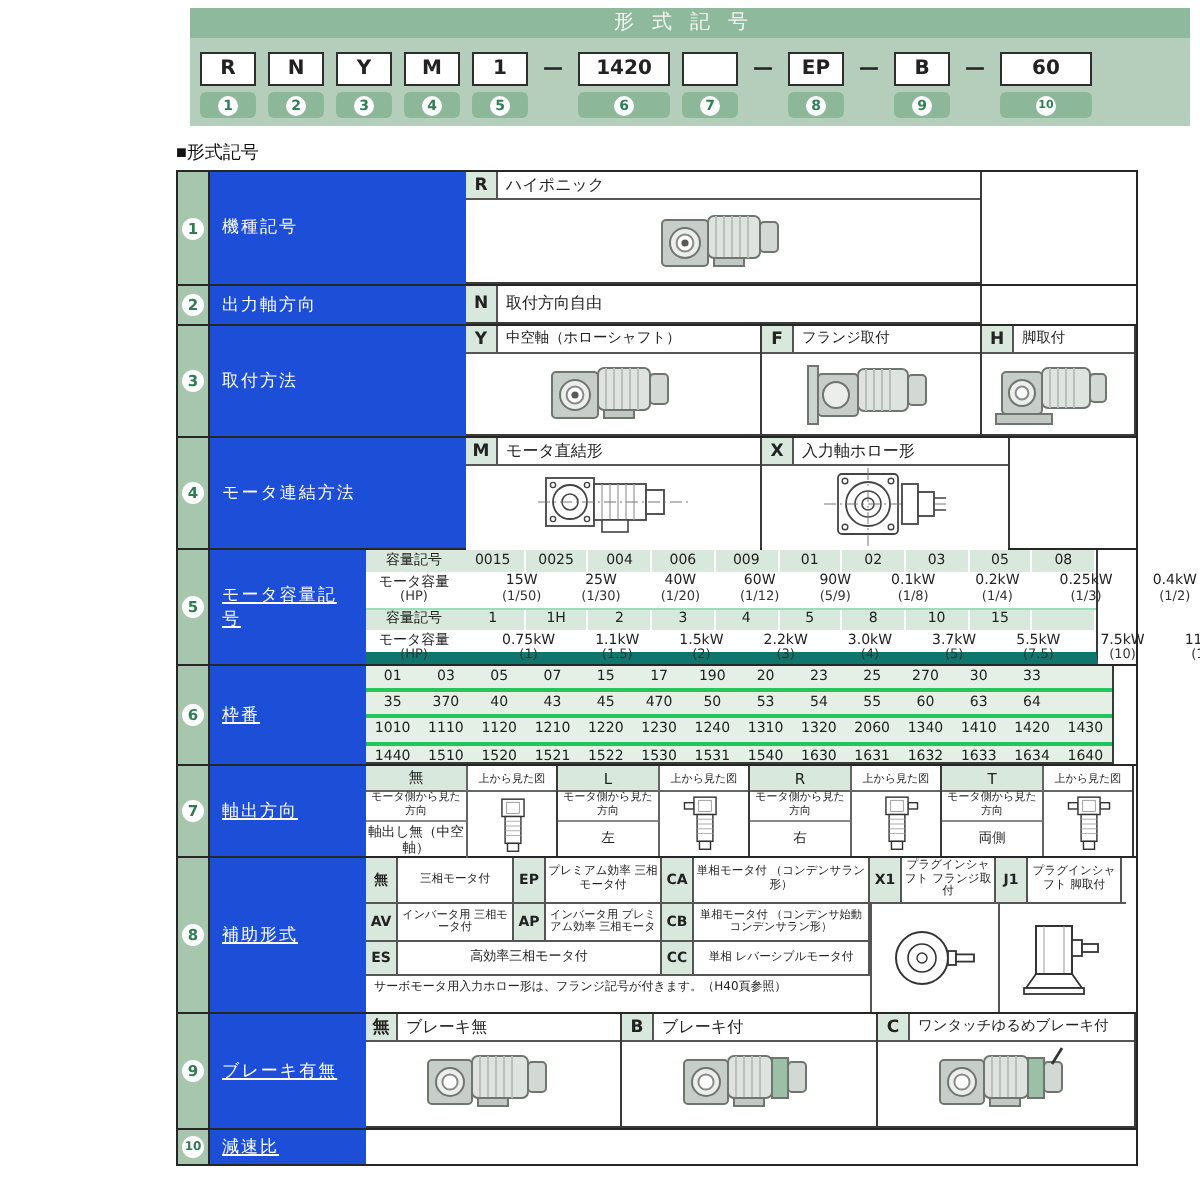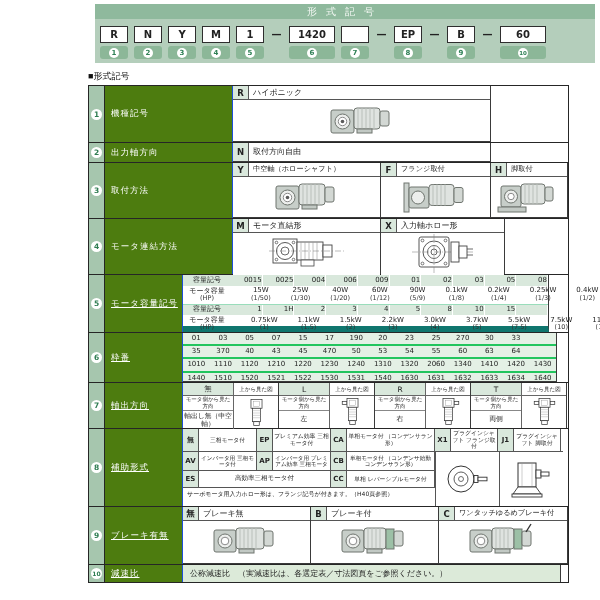--- a/index.html
+++ b/index.html
@@ -20,40 +20,40 @@
   
   .seclabel { margin: 7px 0 2px 88px; font-size: 9px; color: #111; font-family: Liberation Serif, serif; }
 
   
   .mtable { margin-left: 88px; width: 481px; border: 1.5px solid #262626; background: #fff; }
   .trow { display: flex; border-top: 1.5px solid #262626; }
   .trow:first-child { border-top: none; }
   .no-cell { width: 16px; background: #a6c6ae; border-right: 1px solid #262626; display: flex; align-items: center; justify-content: center; }
   .num { width: 11px; height: 11px; background: #fff; border-radius: 50%; color: #2f7d52; font-weight: bold; font-size: 7.5px; text-align: center; line-height: 11px; }
   .num.two { font-size: 6px; }
-  .label-cell { background: #4d7c0f; color: #fdfefd; font-size: 8.5px; letter-spacing: 1px; display: flex; align-items: center; padding-left: 6px; border-right: 1px solid #1d4ed8; }
+  .label-cell { background: #1d4ed8; color: #fdfefd; font-size: 8.5px; letter-spacing: 1px; display: flex; align-items: center; padding-left: 6px; border-right: 6px solid #1d4ed8; }
   .w-label { width: 128px; }
   .n-label { width: 78px; text-decoration: underline; }
   .content { flex: 1; background: #fff; display: flex; align-items: stretch; }
 
   
   .optbox { border-right: 1px solid #3a3a3a; display: flex; flex-direction: column; }
   .optbox.framed { border: 1px solid #3a3a3a; border-left: none; border-top: none; }
   .opt-head { display: flex; border-bottom: 1px solid #555; min-height: 14px; }
   .opt-head:last-child { border-bottom: none; }
   .code-cell { width: 16px; background: #d9e8dc; border-right: 1px solid #555; font-size: 8.5px; font-weight: bold; display: flex; align-items: center; justify-content: center; flex: none; }
   .desc-cell { font-size: 8px; display: flex; align-items: center; padding: 1px 4px; line-height: 1.15; }
   .imgarea { flex: 1; display: flex; align-items: center; justify-content: center; background: #fff; }
   .noborder-bottom { border-bottom: none; }
 
   
   .capgrid { width: 366px; border-right: 1px solid #3a3a3a; border-bottom: 6px solid #0f766e; font-size: 7px; }
   .caprow { display: flex; }
   .caprow.hd { background: #d9e8dc; }
-  .caprow.hd .capc { border-right: 1px solid #fff; text-align: right; }
+  .caprow.hd .capc { border-right: 1px solid #fff; }
   .caprow.hd2 { border-top: 1px solid #9db; }
   .capc { flex: 1; text-align: center; padding: 1.5px 0; line-height: 1.1; }
   .capl { flex: none; width: 48px; text-align: center; padding: 1.5px 0; line-height: 1.05; }
   .caprow.vl { min-height: 16px; align-items: center; gap: 20px; }
   .sub { font-size: 6.5px; color: #333; }
 
   
   .framegrid { width: 374px; background: #e4f0e5; border-right: 1px solid #3a3a3a; border-bottom: 1px solid #3a3a3a; font-size: 7px; }
   .frow { display: flex; border-top: 2px solid #22c55e; }
   .frow:first-child { border-top: none; }
@@ -665,19 +665,16 @@
             </div>
         </div>
       </div>
     </div>
 
     <div class="trow" style="height:18px">
       <div class="no-cell">
           <span class="num two">10</span>
         </div>
       <div class="label-cell n-label">減速比</div>
-      <div class="content">
-        <div class="ratio-box">公称減速比　（実減速比は、各選定表／寸法図頁をご参照ください。）</div>
-      </div>
     </div>
 
   </div>
 </div>
 
 </body></html>

